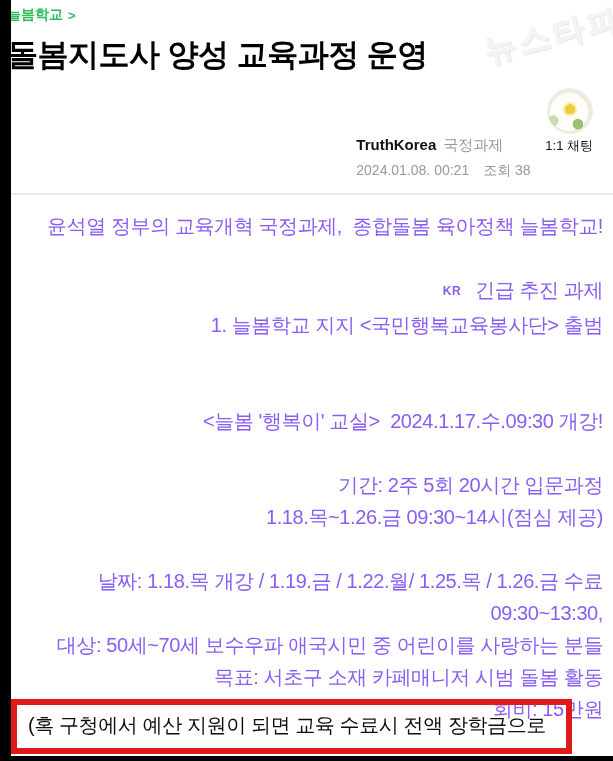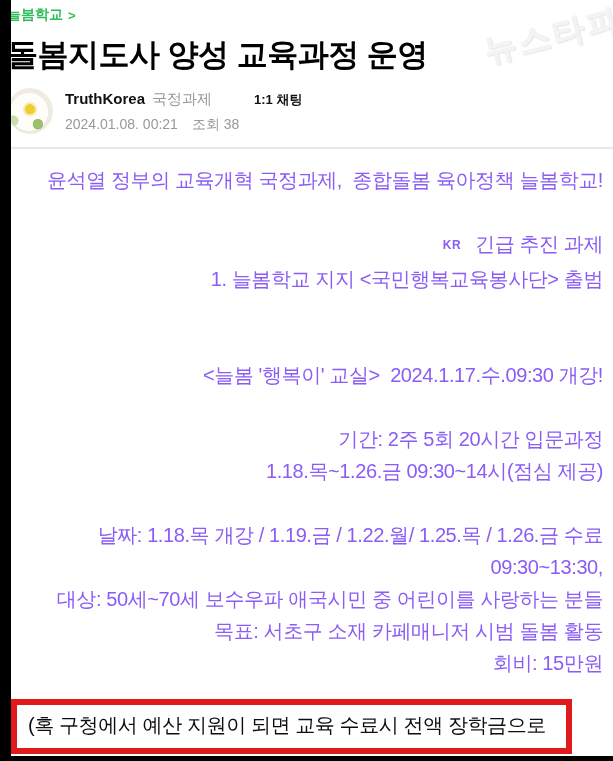--- a/index.html
+++ b/index.html
@@ -35,37 +35,37 @@
     font-size:14px; font-weight:bold; color:#2dbe5a;
     text-decoration:none; cursor:pointer;
   }
   .breadcrumb .arrow { font-size:13px; font-weight:bold; }
   .post-title {
     margin-top:11px;
     font-size:31px; font-weight:700; color:#000;
     letter-spacing:-0.5px;
     line-height:40px;
   }
-  .author-row { display:flex; margin-top:13px; align-items:flex-end; }
+  .author-row { display:flex; margin-top:13px; align-items:flex-end;flex-direction:column; }
   .avatar {
     width:46px; height:46px; border-radius:50%;
     background:
       radial-gradient(circle at 68% 80%, #9cc06d 0 11%, rgba(0,0,0,0) 12%),
       radial-gradient(circle at 12% 72%, #c9deab 0 10%, rgba(0,0,0,0) 11%),
       radial-gradient(circle at 50% 46%, #f0cc37 0 15%, #f8edb0 16% 21%, rgba(0,0,0,0) 22%),
       radial-gradient(circle at 48% 52%, #fefdf9 0 58%, #f0ebdf 59% 82%, #e4decf 83% 100%);
     border:1px solid #ececec;
     cursor:pointer;
     flex:0 0 auto;
   }
   .author-info { margin-left:12px; padding-top:2px; }
   .author-line1 { display:flex; align-items:baseline; }
   .author-name { font-size:15px; font-weight:bold; color:#111; cursor:pointer; }
   .author-role { font-size:15px; color:#979797; margin-left:7px; }
-  .chat-link   { font-size:13px; font-weight:bold; color:#111; margin-left:42px; cursor:pointer; }
+  .chat-link   { font-size:13px; font-weight:normal; color:#111; margin-left:42px; cursor:pointer; }
   .author-line2 { margin-top:7px; font-size:14px; color:#999; display:flex; }
   .post-views { margin-left:14px; }
 
   .divider { border:none; border-top:2px solid #e7eaed; margin-top:13px; }
 
   
   .body { padding:15px 10px 0 22px; position:relative; }
   .body-line {
     font-size:20px; line-height:32px; min-height:32px;
     color:#8b5cf6; letter-spacing:-0.4px;

